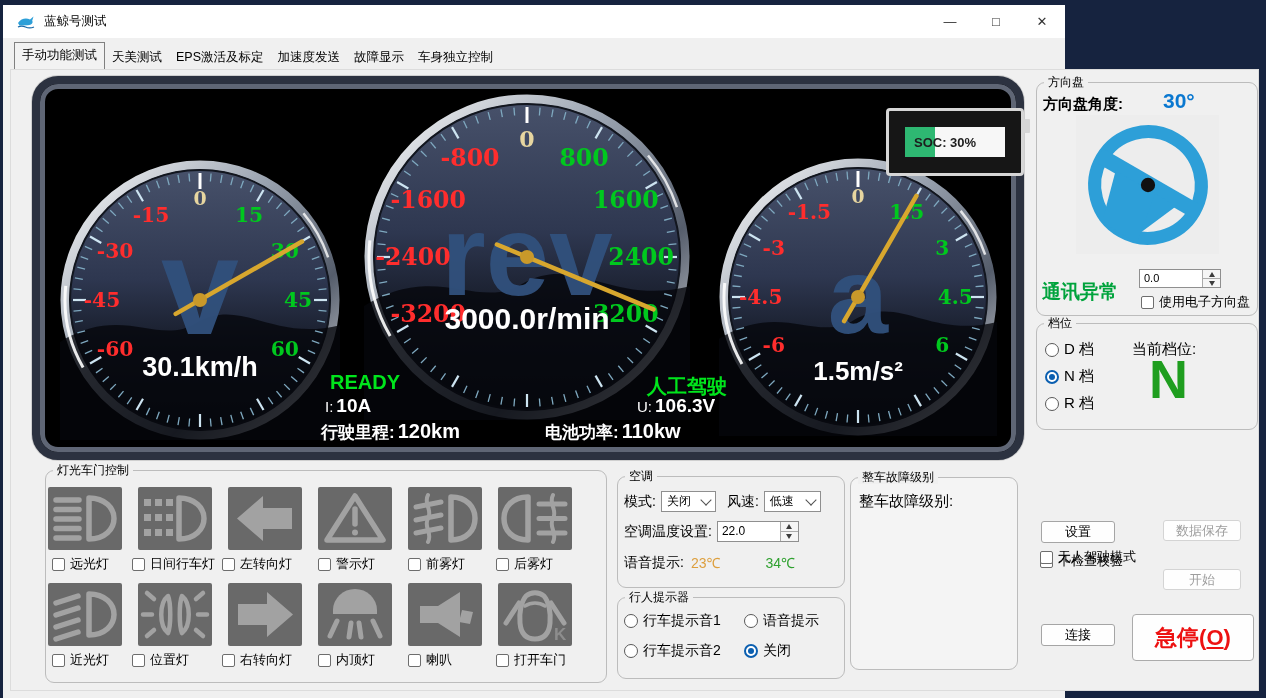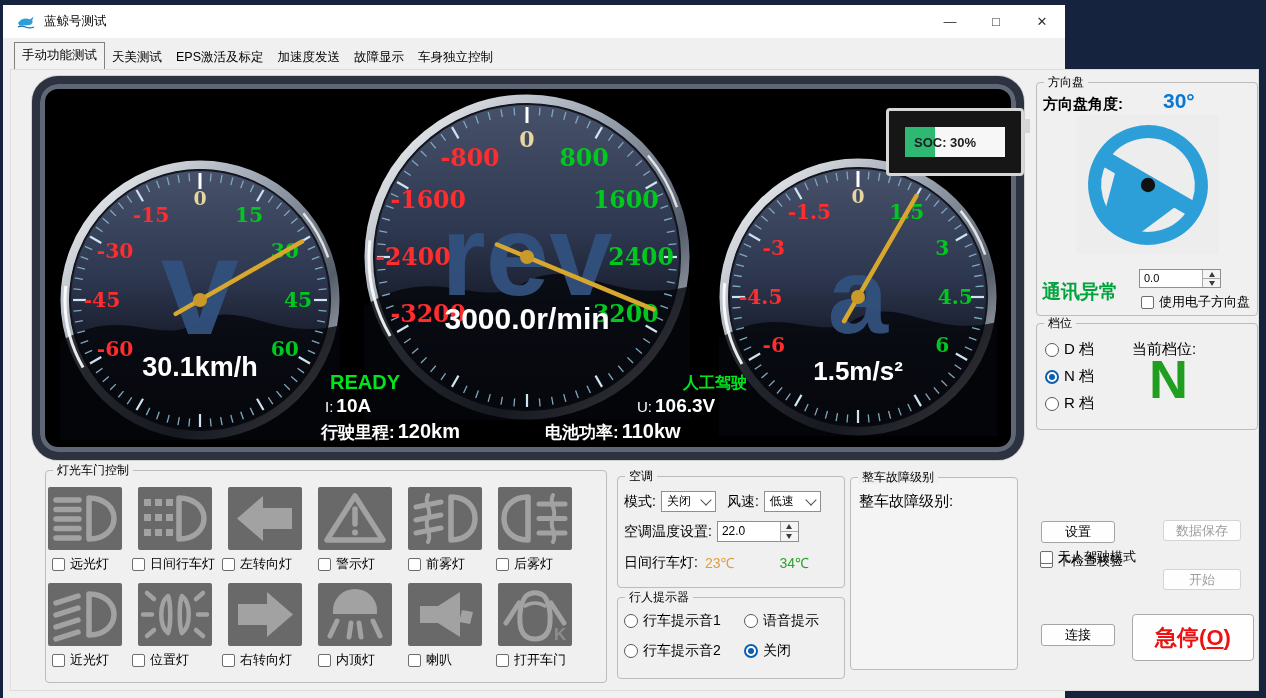--- a/index.html
+++ b/index.html
@@ -32,21 +32,21 @@
        background:#161616;border-radius:4px;padding:16px;box-sizing:content-box;}
   .soc:after{content:'';position:absolute;right:-9px;top:8px;width:6px;height:14px;background:#d6d6d6;border-radius:1px;}
   .soc-body{position:relative;width:100%;height:100%;background:#f7f7f7;overflow:hidden;}
   .soc-fill{position:absolute;left:0;top:0;bottom:0;background:#2eb872;}
   .soc-text{position:absolute;left:9px;top:50%;transform:translateY(-50%);font-size:13px;font-weight:bold;color:#1d1d1d;white-space:nowrap;}
 
   .dstat{position:absolute;color:#fff;white-space:nowrap;display:flex;align-items:baseline;gap:3px;}
   .grn{color:#00e51c;font-weight:bold;}
 
   
-  .group{position:absolute;border:1px solid #bcbcbc;border-radius:4px;box-sizing:border-box;}
+  .group{position:absolute;border:1px solid #bcbcbc;border-radius:9px;box-sizing:border-box;}
   .gtitle{position:absolute;top:-8px;left:7px;background:#f0f0f0;padding:0 4px;font-size:12px;line-height:14px;color:#000;white-space:nowrap;}
 
   .row{position:absolute;display:flex;align-items:center;gap:5px;font-size:13px;color:#000;white-space:nowrap;}
 
   
   .cbx{width:13px;height:13px;border:1px solid #6d6d6d;border-radius:2px;background:#fff;box-sizing:border-box;position:relative;flex:none;}
   .cbx.on{background:#0b5fb0;border-color:#0b5fb0;}
   .cbx.on:after{content:'';position:absolute;left:4px;top:1px;width:3px;height:7px;border:solid #fff;border-width:0 2px 2px 0;transform:rotate(45deg);}
   .radio{width:14px;height:14px;border:1px solid #595959;border-radius:50%;background:#fff;box-sizing:border-box;flex:none;}
   .radio.on{border:2px solid #0b5fb0;}
@@ -453,21 +453,21 @@
 
   <div class="dstat grn" style="left:327px;top:366px;font-size:20px;">READY</div>
   <div class="dstat" style="left:322px;top:390px;">
     <span style="font-size:15px;">I:</span>
     <span style="font-size:19px;font-weight:bold;">10A</span>
   </div>
   <div class="dstat" style="left:318px;top:415px;">
     <span style="font-size:17px;font-weight:bold;">行驶里程:</span>
     <span style="font-size:20px;font-weight:bold;">120km</span>
   </div>
-  <div class="dstat grn" style="left:644px;top:368px;font-size:16px;margin-left:36px;">人工驾驶</div>
+  <div class="dstat grn" style="left:644px;top:368px;font-size:20px;">人工驾驶</div>
   <div class="dstat" style="left:634px;top:390px;">
     <span style="font-size:15px;">U:</span>
     <span style="font-size:19px;font-weight:bold;">106.3V</span>
   </div>
   <div class="dstat" style="left:542px;top:415px;">
     <span style="font-size:17px;font-weight:bold;">电池功率:</span>
     <span style="font-size:20px;font-weight:bold;">110kw</span>
   </div>
 
   <div class="group" style="left:42px;top:465px;width:562px;height:213px;">
@@ -635,21 +635,21 @@
           <span class="sbtn">
                 <span class="tri-up"></span>
               </span>
           <span class="sbtn">
                 <span class="tri-dn"></span>
               </span>
         </span>
       </span>
     </div>
     <div class="row" style="left:6px;top:76px;font-size:14px;">
-      <span>日间行车灯:</span>
+      <span>语音提示:</span>
       <span class="ac-c" style="margin-left:2px;">23℃</span>
       <span class="ac-h" style="margin-left:40px;">34℃</span>
     </div>
   </div>
 
   <div class="group" style="left:614px;top:592px;width:228px;height:82px;">
     <div class="gtitle">行人提示器</div>
     <div class="row" style="left:6px;top:14px;font-size:14px;">
       <span class="radio"></span>
       <span>行车提示音1</span>

